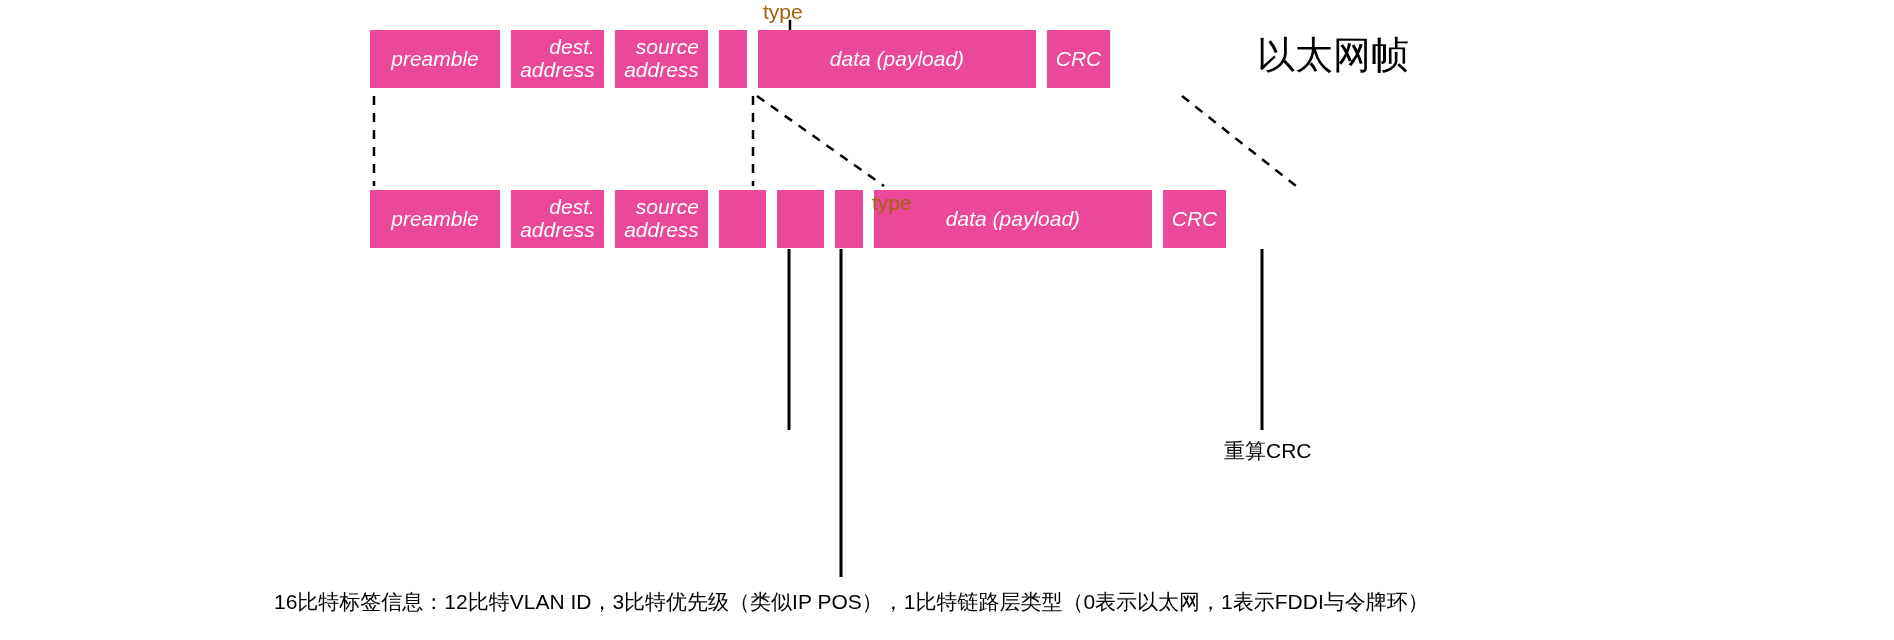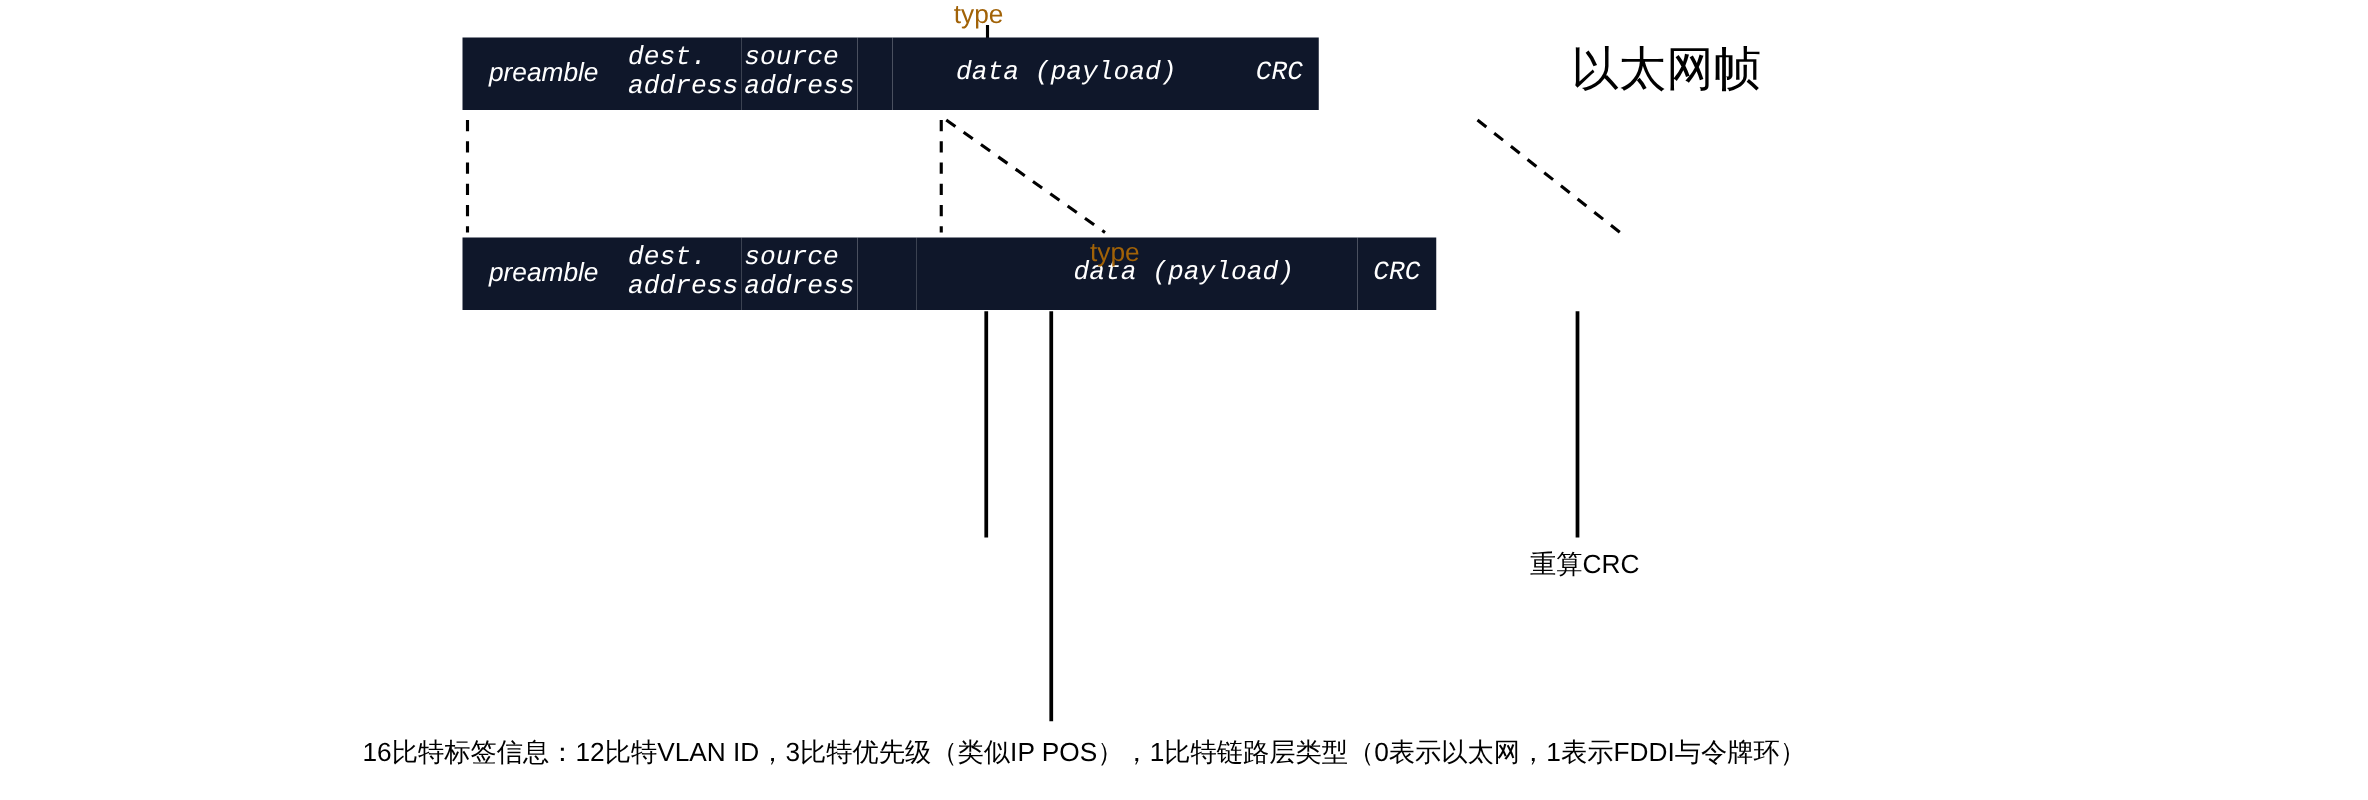--- a/index.html
+++ b/index.html
@@ -6,51 +6,51 @@
   body{
     width:1894px;height:640px;background:#ffffff;
     font-family:"Liberation Sans","DejaVu Sans",sans-serif;
     position:relative;overflow:hidden;
   }
   #stage{position:absolute;left:0;top:0;width:1894px;height:640px;}
   .svg-layer{position:absolute;left:0;top:0;width:1894px;height:640px;pointer-events:none;}
 
   .frame{position:absolute;display:flex;}
   .field{
-    background:#0f172a;
+    background:#ec4899;
     color:#ffffff;
     font-style:italic;
     font-weight:normal;
     display:flex;align-items:center;justify-content:center;
-    text-align:left;
+    text-align:right;
     line-height:1.08;
     box-sizing:border-box;
     white-space:pre-line;
   }
-  .frame > .field + .field{margin-left:0;font-family:Liberation Mono, monospace;}
+  .frame > .field + .field{margin-left:11px;}
 
   #frame-eth{left:370px;top:30px;height:58px;font-size:21px;}
   #frame-dot1q{left:370px;top:190px;height:58px;font-size:21px;}
 
   .lbl-cn{
     position:absolute;color:#000;font-style:normal;
     font-family:"Liberation Sans","DejaVu Sans",sans-serif;
     white-space:nowrap;
   }
   #label-eth{left:1233px;top:30px;font-size:38px;margin-left:24px;}
   #label-dot1q{left:1333px;top:234px;font-size:38px;}
 
   .lbl-type{position:absolute;font-size:21px;color:#a16207;white-space:nowrap;}
   #type-top{left:763px;top:0px;}
   #type-bot{left:872px;top:191px;}
 
   .ann{position:absolute;font-size:21px;color:#000;white-space:nowrap;}
   #ann-type{left:455px;top:437px;}
   #ann-crc{left:1188px;top:437px;margin-left:36px;}
-  #ann-tag{left:290px;top:588px;}
+  #ann-tag{left:274px;top:588px;}
 </style>
 </head>
 <body>
 
 <div id="stage">
 
   <svg class="svg-layer" viewBox="0 0 1894 640">
 
     <line x1="374" y1="96" x2="374" y2="186" stroke="#000" stroke-width="2.5" stroke-dasharray="9,8"></line>
     <line x1="753" y1="96" x2="753" y2="186" stroke="#000" stroke-width="2.5" stroke-dasharray="9,8"></line>

